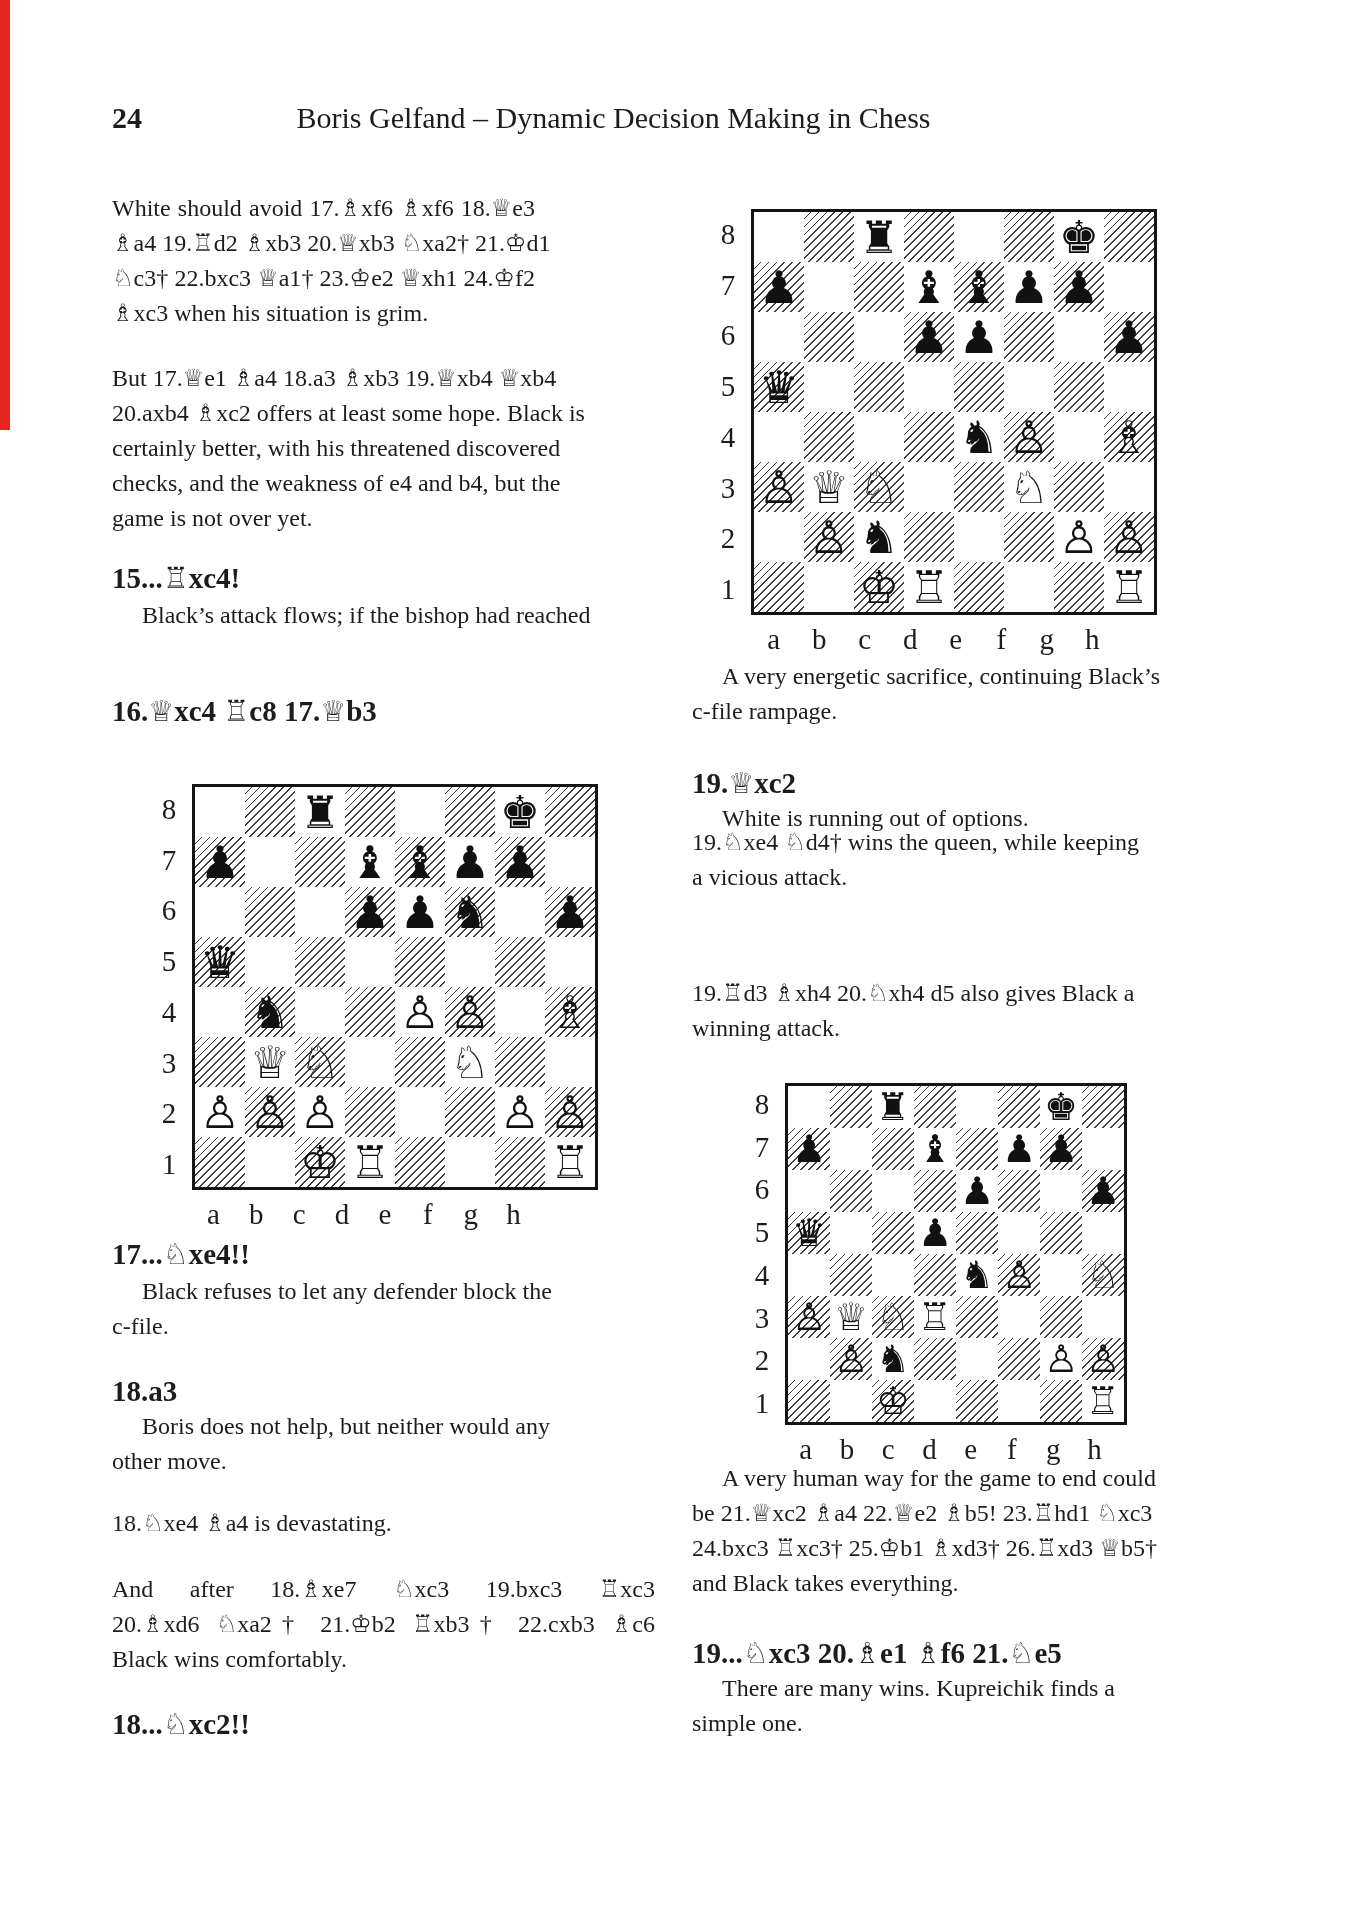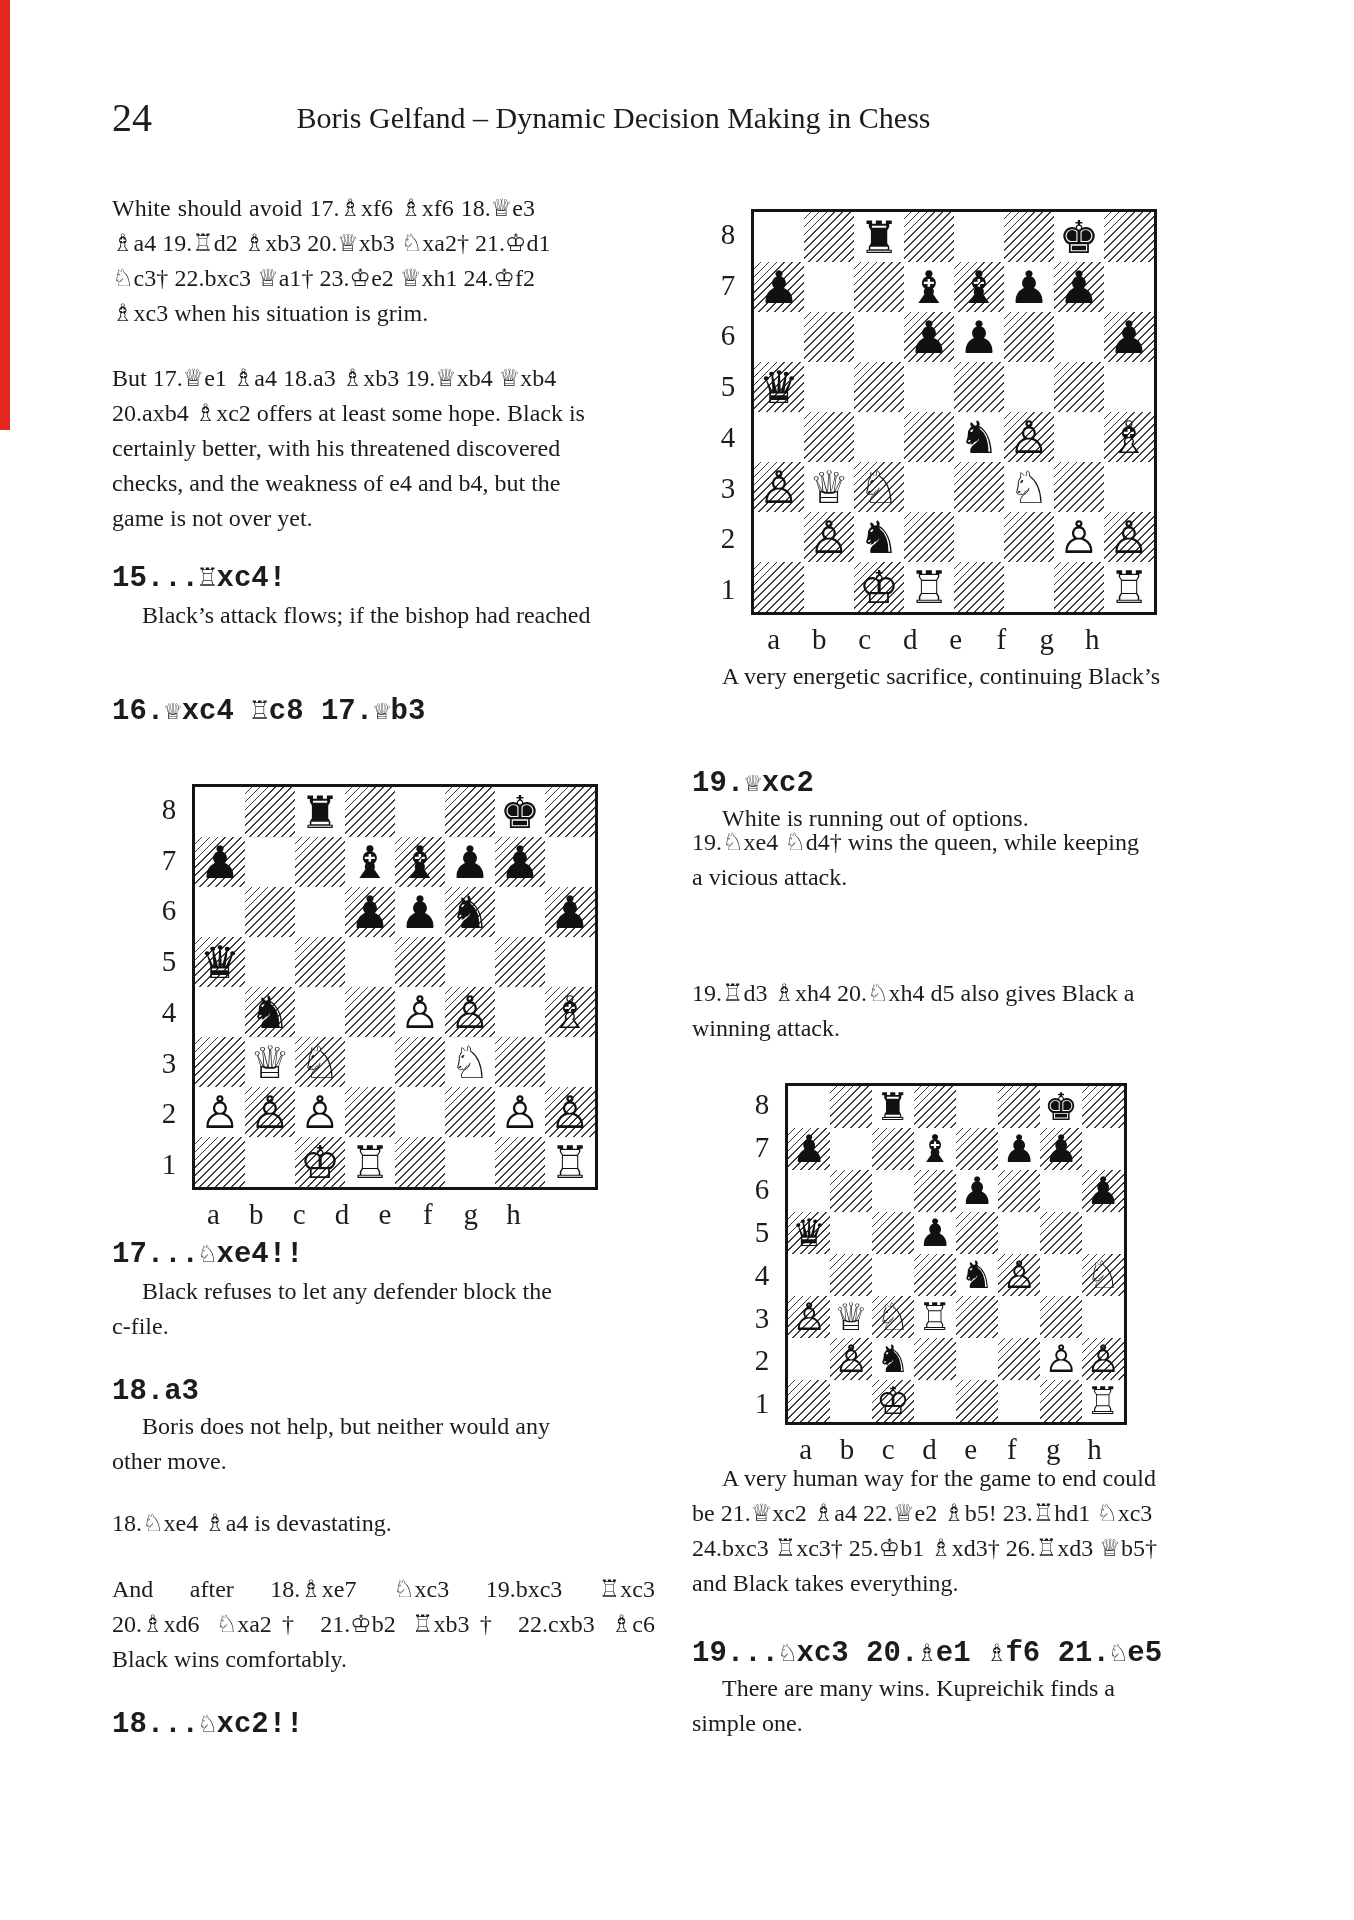--- a/index.html
+++ b/index.html
@@ -1,31 +1,31 @@
 <!DOCTYPE html>
 <html><head>
 <meta charset="utf-8">
 <style>
   html,body{margin:0;padding:0;background:#ffffff;}
   body{width:1354px;height:1920px;position:relative;overflow:hidden;
        font-family:"Liberation Serif","DejaVu Sans",serif;color:#1c1c1c;
        -webkit-font-smoothing:antialiased;}
   .ribbon{position:absolute;left:0;top:0;width:10px;height:430px;}
-  .pagenum{position:absolute;left:112px;top:100px;font-size:40px;line-height:36px;}
+  .pagenum{position:absolute;left:112px;top:100px;font-size:30px;line-height:36px;font-weight:bold;}
   .booktitle{position:absolute;left:112px;width:1003px;top:100px;text-align:center;
              font-size:30px;line-height:36px;}
   .col{position:absolute;top:0;width:423px;}
   #colL{left:112px;} #colR{left:692px;}
   .block{position:absolute;left:0;width:423px;}
   .p .line{font-size:24px;line-height:35px;width:423px;
            text-align:justify;text-align-last:justify;white-space:nowrap;}
   .p .line.last{text-align:left;text-align-last:left;}
   .p .line.ind{text-indent:30px;}
   .p .line.wide{width:543px;}
-  .h{font-size:29px;line-height:35px;font-weight:700;white-space:nowrap;font-family:Liberation Mono, monospace;}
+  .h{font-size:29px;line-height:35px;font-weight:700;white-space:nowrap;}
   
   .diagram{position:absolute;}
   .boardbox{position:relative;}
   .board{display:grid;border:3px solid #141414;background:#fff;}
   .lg .board{grid-template-columns:repeat(8,50px);grid-template-rows:repeat(8,50px);width:400px;}
   .sm .board{grid-template-columns:repeat(8,42px);grid-template-rows:repeat(8,42px);width:336px;}
   .sq{position:relative;}
   .sq.darksq{background-image:repeating-linear-gradient(135deg,#ffffff 0px,#ffffff 4.4px,#3d3d3d 4.4px,#3d3d3d 5.6px);}
   .sq span{position:absolute;left:0;top:0;right:0;bottom:0;display:flex;
            align-items:center;justify-content:center;
@@ -376,20 +376,21 @@
         <div>c</div>
         <div>d</div>
         <div>e</div>
         <div>f</div>
         <div>g</div>
         <div>h</div>
       </div>
     </div>
     <div id="R1" class="block p">
       <div class="line ind">A very energetic sacrifice, continuing Black’s</div>
+      <div class="line last">c-file rampage.</div>
     </div>
     <div id="R2" class="block h">19.♕xc2</div>
     <div id="R3" class="block p">
       <div class="line last ind">White is running out of options.</div>
     </div>
     <div id="R4" class="block p">
       <div class="line">19.♘xe4 ♘d4† wins the queen, while keeping</div>
       <div class="line last">a vicious attack.</div>
     </div>
     <div id="R5" class="block p">

